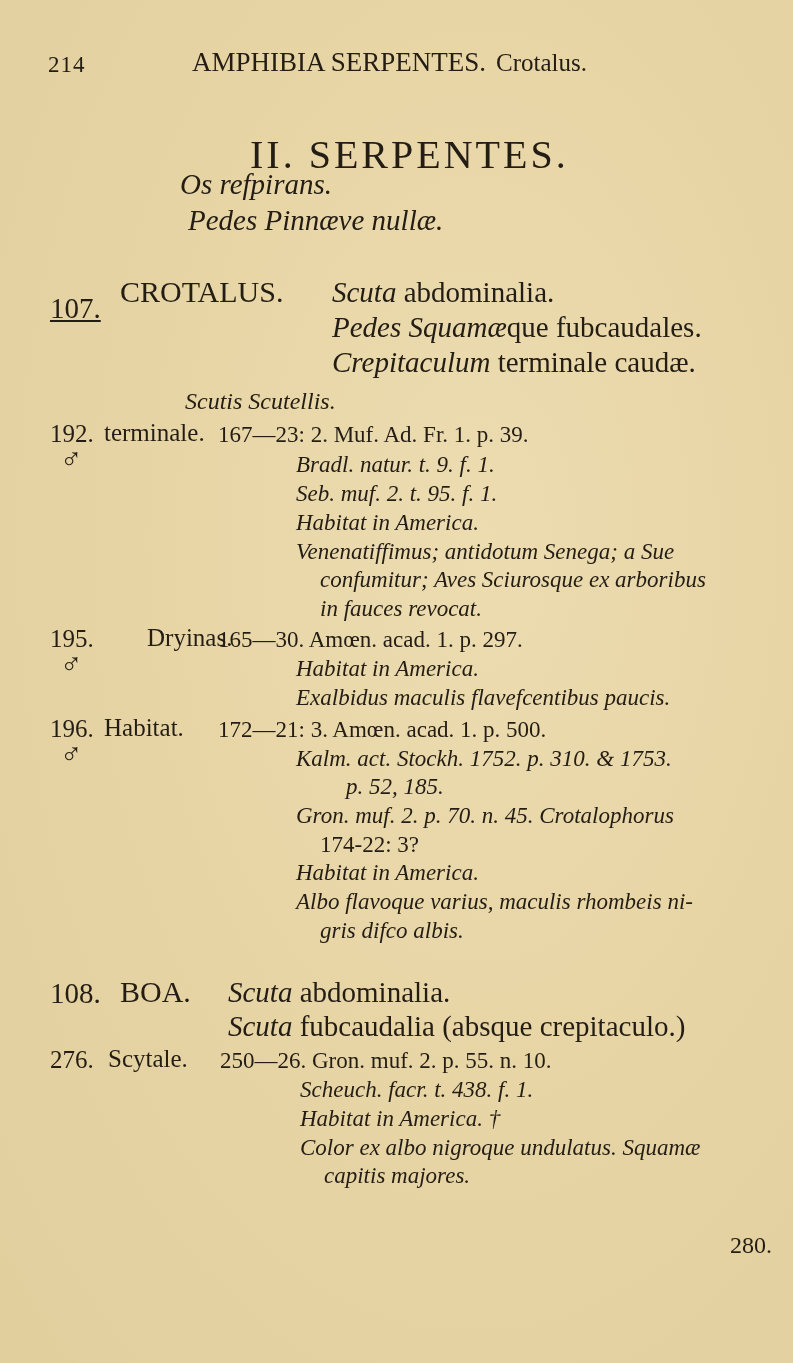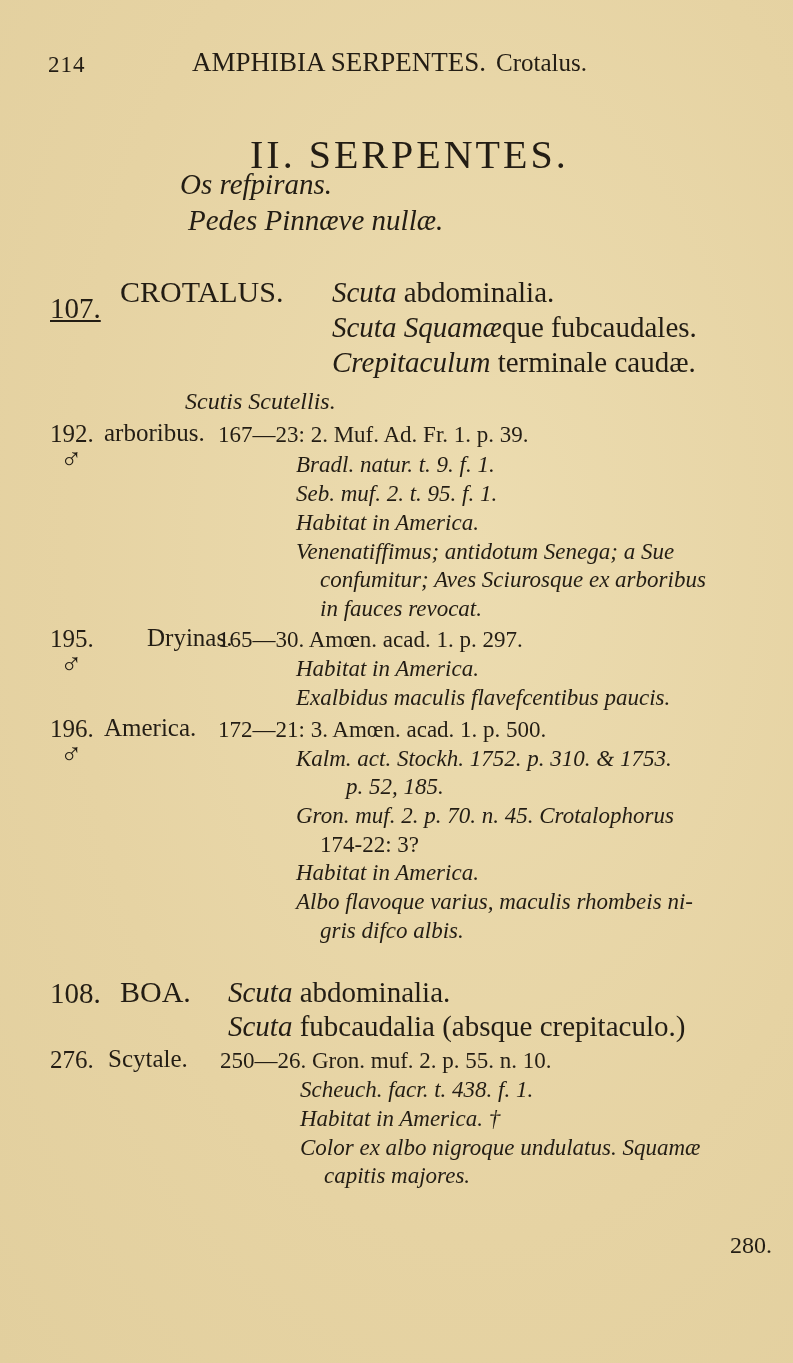--- a/index.html
+++ b/index.html
@@ -47,27 +47,27 @@
 <div class="abs" id="running-head"><span>AMPHIBIA SERPENTES.</span><span class="small">Crotalus.</span></div>
 
 <div class="abs" id="section-title">II. SERPENTES.</div>
 <div class="abs it" id="char1">Os refpirans.</div>
 <div class="abs it" id="char2">Pedes Pinnæve nullæ.</div>
 
 <div>
   <div class="abs genus-num" style="left:50px; top:292px;text-decoration:underline;">107.</div>
   <div class="abs genus-name" style="left:120px; top:275px;">CROTALUS.</div>
   <div class="abs gline" style="left:332px; top:276px;"><span class="it">Scuta</span><span> abdominalia.</span></div>
-  <div class="abs gline" style="left:332px; top:311px;"><span class="it">Scuta Squamæ</span><span>que fubcaudales.</span></div>
+  <div class="abs gline" style="left:332px; top:311px;"><span class="it">Pedes Squamæ</span><span>que fubcaudales.</span></div>
   <div class="abs gline" style="left:332px; top:346px;"><span class="it">Crepitaculum</span><span> terminale caudæ.</span></div>
   <div class="abs it sub" style="left:185px; top:388px;">Scutis Scutellis.</div>
 
   <div>
     <div class="abs sp-head" style="left:50px; top:420px;">192.</div>
-    <div class="abs sp-head" style="left:104px; top:419px;">arboribus.</div>
+    <div class="abs sp-head" style="left:104px; top:419px;">terminale.</div>
     <div class="abs male-sym" style="left:60px; top:442px;">♂</div>
     <div class="abs sp-line" style="left:218px; top:422px;">167—23: 2. Muf. Ad. Fr. 1. p. 39.</div>
     <div class="abs sp-line it" style="left:296px; top:452px;">Bradl. natur. t. 9. f. 1.</div>
     <div class="abs sp-line it" style="left:296px; top:481px;">Seb. muf. 2. t. 95. f. 1.</div>
     <div class="abs sp-line it" style="left:296px; top:510px;">Habitat in America.</div>
     <div class="abs sp-line it" style="left:296px; top:539px;">Venenatiffimus; antidotum Senega; a Sue</div>
     <div class="abs sp-line it" style="left:320px; top:567px;">confumitur; Aves Sciurosque ex arboribus</div>
     <div class="abs sp-line it" style="left:320px; top:596px;">in fauces revocat.</div>
   </div>
 
@@ -75,21 +75,21 @@
     <div class="abs sp-head" style="left:50px; top:625px;">195.</div>
     <div class="abs sp-head" style="left:104px; top:624px;margin-left:43px;">Dryinas.</div>
     <div class="abs male-sym" style="left:60px; top:647px;">♂</div>
     <div class="abs sp-line" style="left:218px; top:627px;">165—30. Amœn. acad. 1. p. 297.</div>
     <div class="abs sp-line it" style="left:296px; top:656px;">Habitat in America.</div>
     <div class="abs sp-line it" style="left:296px; top:685px;">Exalbidus maculis flavefcentibus paucis.</div>
   </div>
 
   <div>
     <div class="abs sp-head" style="left:50px; top:715px;">196.</div>
-    <div class="abs sp-head" style="left:104px; top:714px;">America.</div>
+    <div class="abs sp-head" style="left:104px; top:714px;">Habitat.</div>
     <div class="abs male-sym" style="left:60px; top:737px;">♂</div>
     <div class="abs sp-line" style="left:218px; top:717px;">172—21: 3. Amœn. acad. 1. p. 500.</div>
     <div class="abs sp-line it" style="left:296px; top:746px;">Kalm. act. Stockh. 1752. p. 310. &amp; 1753.</div>
     <div class="abs sp-line it" style="left:320px; top:774px;margin-left:26px;">p. 52, 185.</div>
     <div class="abs sp-line it" style="left:296px; top:803px;">Gron. muf. 2. p. 70. n. 45.  Crotalophorus</div>
     <div class="abs sp-line" style="left:320px; top:832px;">174-22: 3?</div>
     <div class="abs sp-line it" style="left:296px; top:860px;">Habitat in America.</div>
     <div class="abs sp-line it" style="left:296px; top:889px;">Albo flavoque varius, maculis rhombeis ni-</div>
     <div class="abs sp-line it" style="left:320px; top:918px;">gris difco albis.</div>
   </div>

